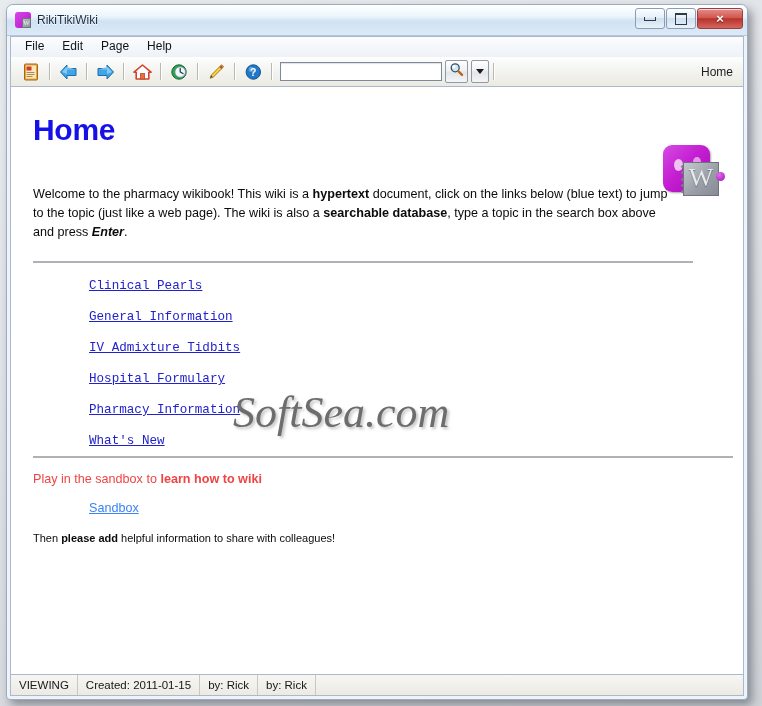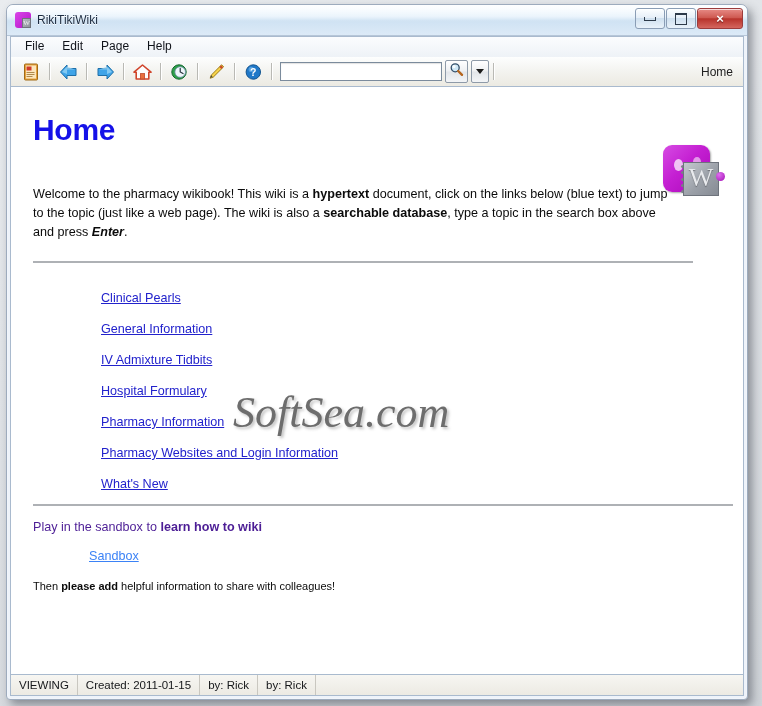--- a/index.html
+++ b/index.html
@@ -259,34 +259,35 @@
   }
   hr.rule {
     border: none;
     border-top: 2px solid #aeb1b5;
     margin: 0;
     height: 0;
   }
   #rule1 { margin-top: 19px; width: 660px; }
   #rule2 { width: 700px; margin-top: 7px; }
   #links {
-    margin: 12px; padding: 0;
+    margin: 0; padding: 0;
     list-style: none;
+    font-family: Liberation Mono, monospace;
   }
   #links li { margin: 0; padding: 0; }
   #links li a {
     display: inline-block;
     margin: 16px 0 0 56px;
     font-size: 12.6px;
     color: #2222cc;
     text-decoration: underline;
     cursor: pointer;
   }
   #sandbox-line {
-    font-size: 12.6px; color:#4c1d95;
+    font-size: 12.6px; color:#ef4444;
     margin: 14px 0 0 0;
   }
   #sandbox-line b { font-weight: bold; }
   #sandbox-link {
     display:inline-block;
     margin: 15px 0 0 56px;
     font-size: 12.6px; color: #3b82f6;
     text-decoration: underline; cursor: pointer;
   }
   #then-line {
@@ -499,21 +500,20 @@
         <p id="intro"><span>Welcome to the pharmacy wikibook! This wiki is a </span><b>hypertext</b><span> document, click on the links below (blue text) to jump to the topic (just like a web page). The wiki is also a </span><b>searchable database</b><span>, type a topic in the search box above and press </span><i>Enter</i><span>.</span></p>
 
         <hr class="rule" id="rule1">
 
         <ul id="links">
           <li><a>Clinical Pearls</a></li>
           <li><a>General Information</a></li>
           <li><a>IV Admixture Tidbits</a></li>
           <li><a>Hospital Formulary</a></li>
           <li><a>Pharmacy Information</a></li>
-          <li><a>Pharmacy Websites and Login Information</a></li>
           <li><a>What's New</a></li>
         </ul>
 
         <hr class="rule" id="rule2">
 
         <p id="sandbox-line"><span>Play in the sandbox to </span><b>learn how to wiki</b></p>
 
         <a id="sandbox-link">Sandbox</a>
 
         <p id="then-line"><span>Then </span><b>please add</b><span> helpful information to share with colleagues!</span></p>

